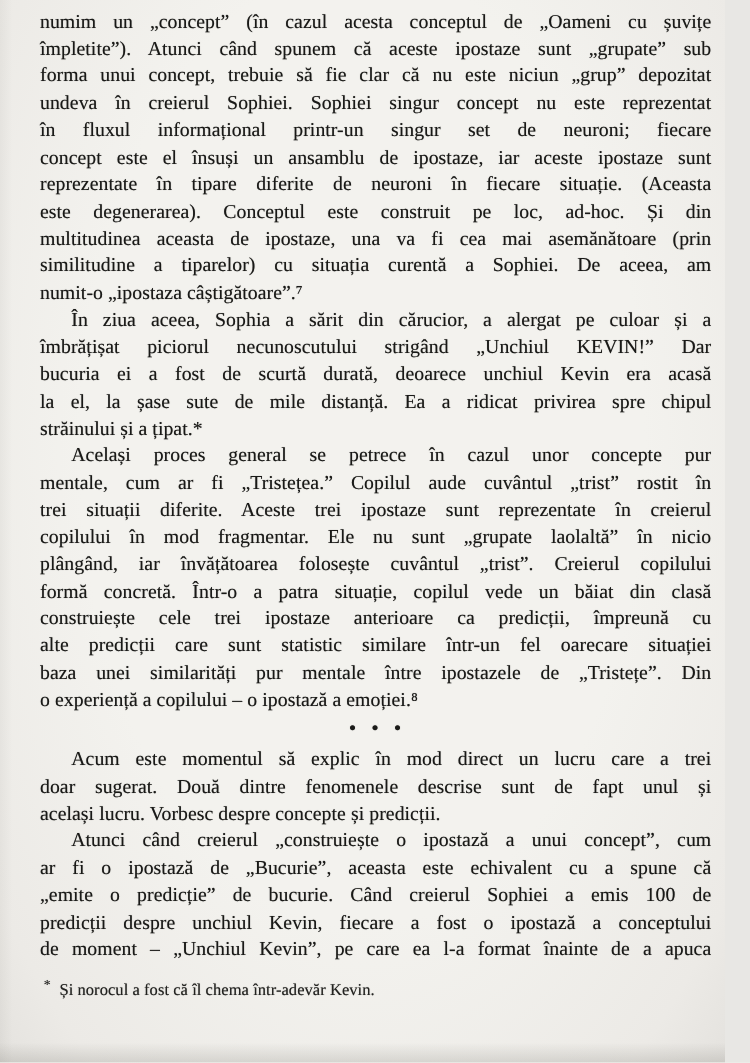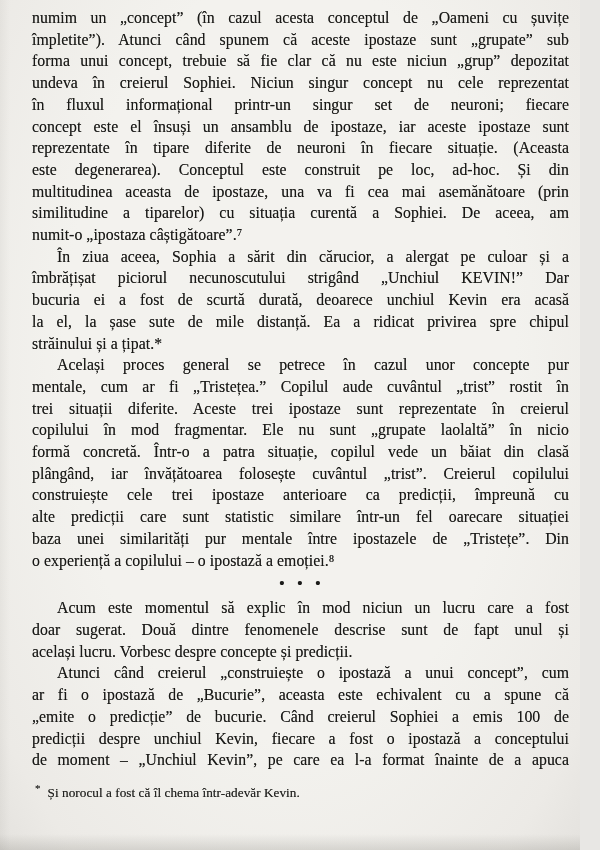--- a/index.html
+++ b/index.html
@@ -69,53 +69,53 @@
 </head>
 <body>
 
 <div class="page">
   <div class="textcol">
     <div id="paras-top">
         <div class="para">
           <div class="line">numim un „concept” (în cazul acesta conceptul de „Oameni cu șuvițe</div>
           <div class="line">împletite”). Atunci când spunem că aceste ipostaze sunt „grupate” sub</div>
           <div class="line">forma unui concept, trebuie să fie clar că nu este niciun „grup” depozitat</div>
-          <div class="line">undeva în creierul Sophiei. Niciun singur concept nu cele reprezentat</div>
+          <div class="line">undeva în creierul Sophiei. Sophiei singur concept nu este reprezentat</div>
           <div class="line">în fluxul informațional printr-un singur set de neuroni; fiecare</div>
           <div class="line">concept este el însuși un ansamblu de ipostaze, iar aceste ipostaze sunt</div>
           <div class="line">reprezentate în tipare diferite de neuroni în fiecare situație. (Aceasta</div>
           <div class="line">este degenerarea). Conceptul este construit pe loc, ad-hoc. Și din</div>
           <div class="line">multitudinea aceasta de ipostaze, una va fi cea mai asemănătoare (prin</div>
           <div class="line">similitudine a tiparelor) cu situația curentă a Sophiei. De aceea, am</div>
           <div class="line last">numit-o „ipostaza câștigătoare”.⁷</div>
         </div>
         <div class="para">
           <div class="line first">În ziua aceea, Sophia a sărit din cărucior, a alergat pe culoar și a</div>
           <div class="line">îmbrățișat piciorul necunoscutului strigând „Unchiul KEVIN!” Dar</div>
           <div class="line">bucuria ei a fost de scurtă durată, deoarece unchiul Kevin era acasă</div>
           <div class="line">la el, la șase sute de mile distanță. Ea a ridicat privirea spre chipul</div>
           <div class="line last">străinului și a țipat.*</div>
         </div>
         <div class="para">
           <div class="line first">Același proces general se petrece în cazul unor concepte pur</div>
           <div class="line">mentale, cum ar fi „Tristețea.” Copilul aude cuvântul „trist” rostit în</div>
           <div class="line">trei situații diferite. Aceste trei ipostaze sunt reprezentate în creierul</div>
           <div class="line">copilului în mod fragmentar. Ele nu sunt „grupate laolaltă” în nicio</div>
+          <div class="line">plângând, iar învățătoarea folosește cuvântul „trist”. Creierul copilului</div>
           <div class="line">formă concretă. Într-o a patra situație, copilul vede un băiat din clasă</div>
-          <div class="line">plângând, iar învățătoarea folosește cuvântul „trist”. Creierul copilului</div>
           <div class="line">construiește cele trei ipostaze anterioare ca predicții, împreună cu</div>
           <div class="line">alte predicții care sunt statistic similare într-un fel oarecare situației</div>
           <div class="line">baza unei similarități pur mentale între ipostazele de „Tristețe”. Din</div>
           <div class="line last">o experiență a copilului – o ipostază a emoției.⁸</div>
         </div>
       </div>
     <div class="separator">• • •</div>
     <div id="paras-bottom">
         <div class="para">
-          <div class="line first">Acum este momentul să explic în mod niciun un lucru care a fost</div>
+          <div class="line first">Acum este momentul să explic în mod direct un lucru care a trei</div>
           <div class="line">doar sugerat. Două dintre fenomenele descrise sunt de fapt unul și</div>
           <div class="line last">același lucru. Vorbesc despre concepte și predicții.</div>
         </div>
         <div class="para">
           <div class="line first">Atunci când creierul „construiește o ipostază a unui concept”, cum</div>
           <div class="line">ar fi o ipostază de „Bucurie”, aceasta este echivalent cu a spune că</div>
           <div class="line">„emite o predicție” de bucurie. Când creierul Sophiei a emis 100 de</div>
           <div class="line">predicții despre unchiul Kevin, fiecare a fost o ipostază a conceptului</div>
           <div class="line">de moment – „Unchiul Kevin”, pe care ea l-a format înainte de a apuca</div>
         </div>

